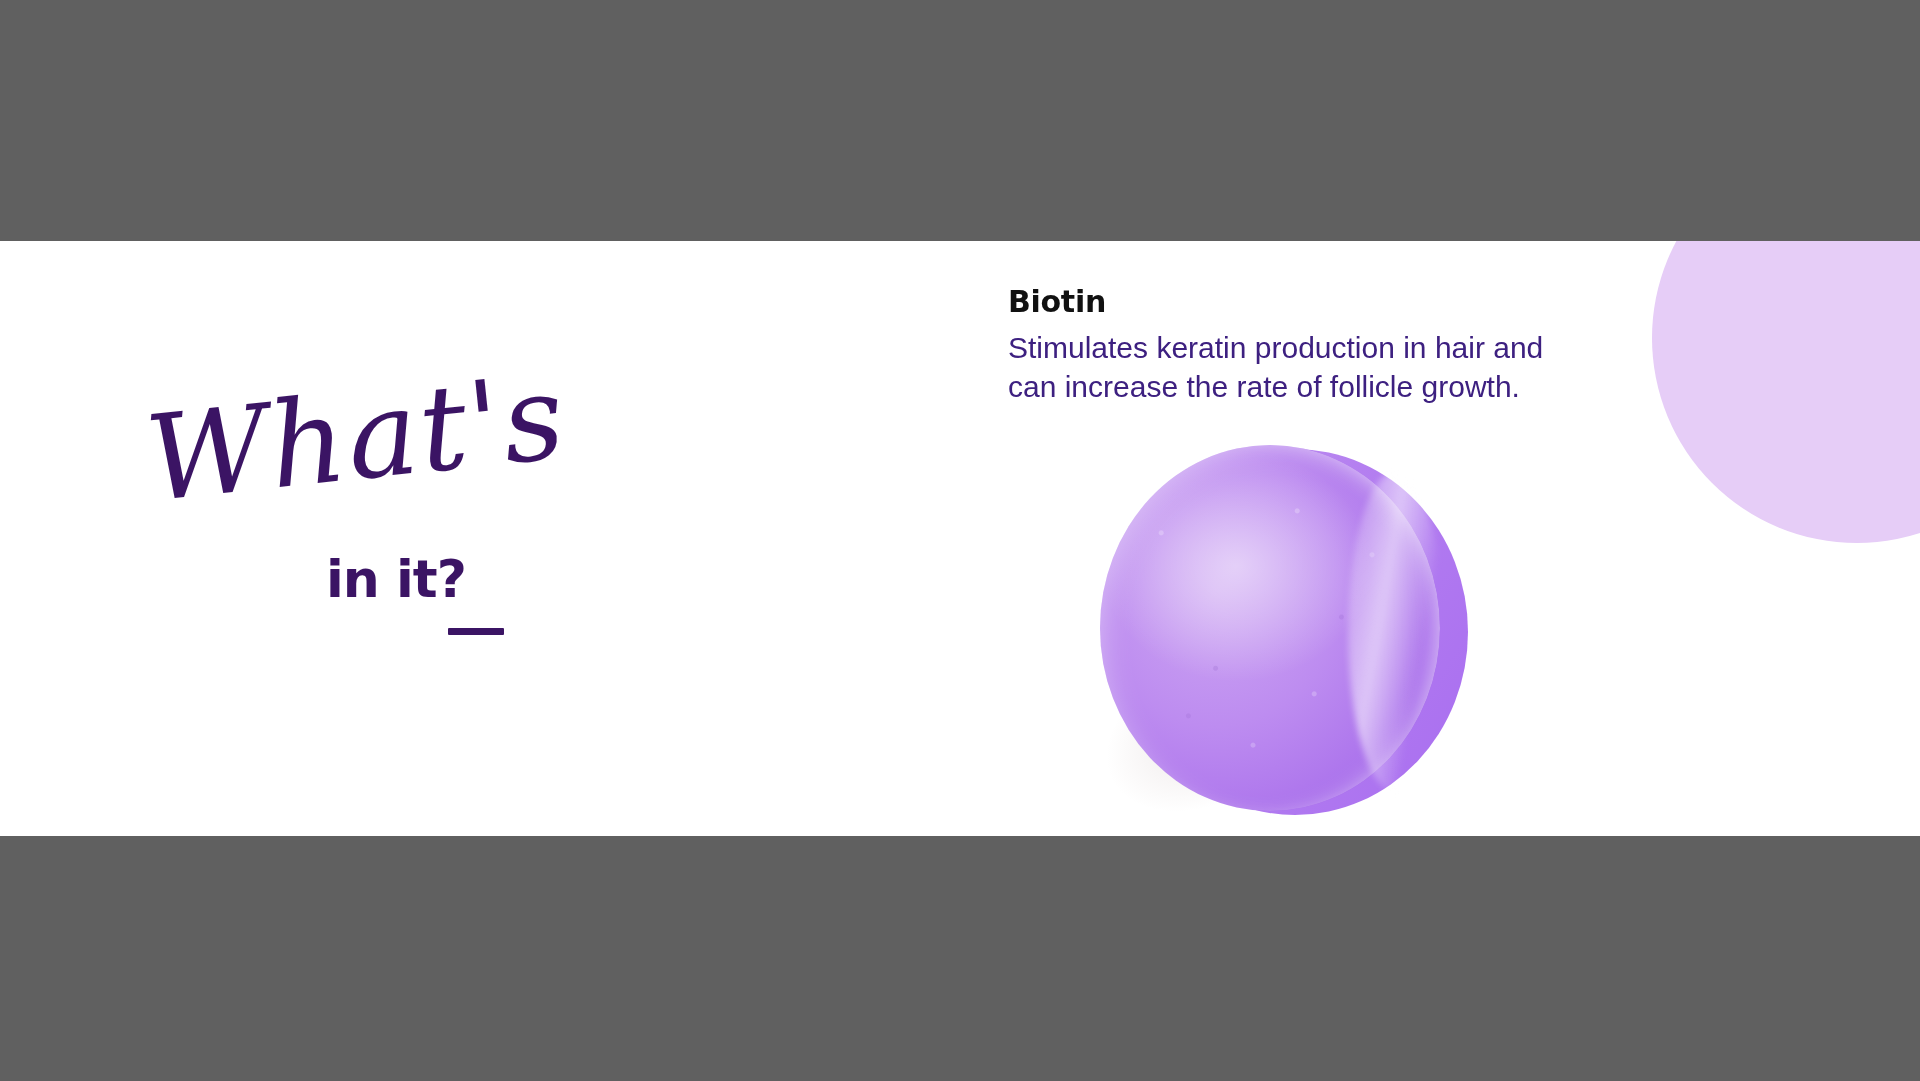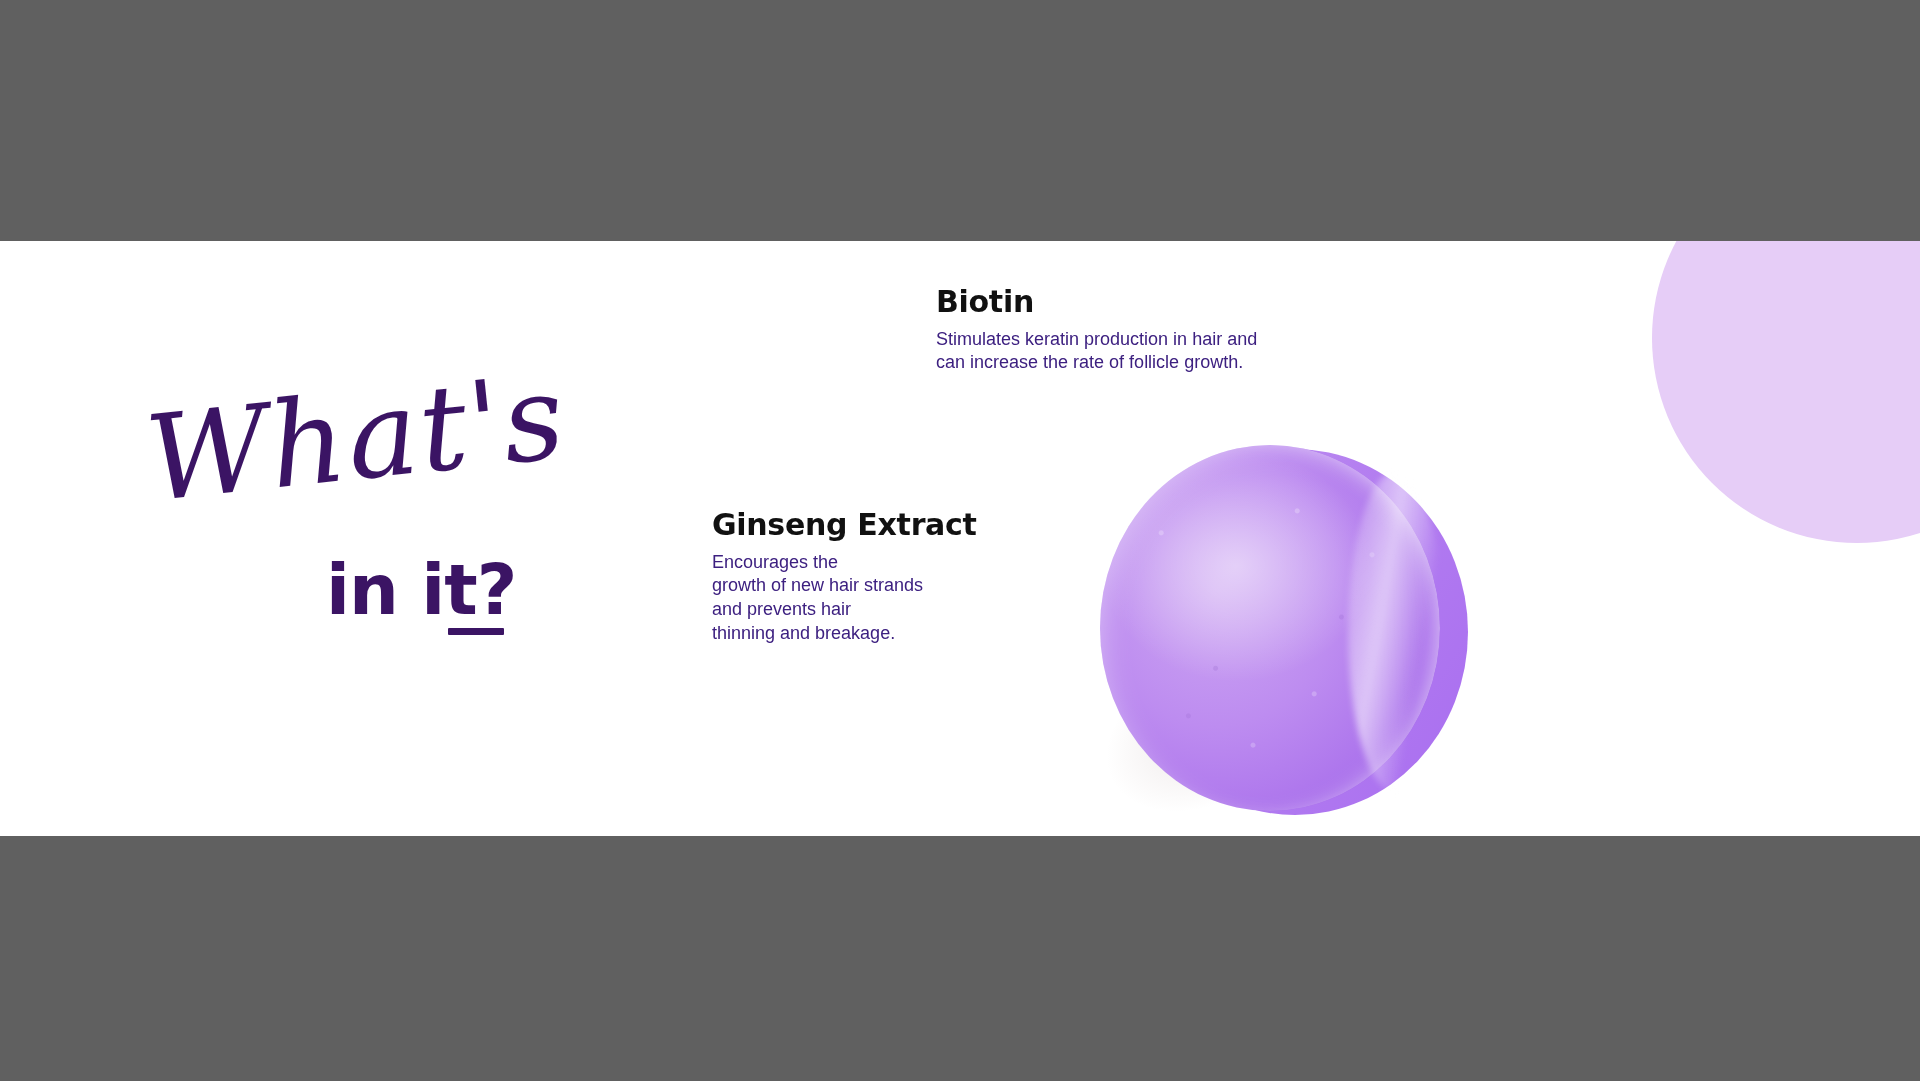--- a/index.html
+++ b/index.html
@@ -70,21 +70,21 @@
     letter-spacing: 2px;
     transform: rotate(-6deg);
     transform-origin: left top;
     white-space: nowrap;
   }
   .logo-bold {
     position: absolute;
     left: 186px;
     top: 158px;
     font-family: "DejaVu Sans", sans-serif;
-    font-size: 70px;
+    font-size: 52px;
     font-weight: 700;
     color: #3b1464;
     letter-spacing: -1px;
     white-space: nowrap;
   }
   .logo-dash {
     position: absolute;
     left: 308px;
     top: 237px;
     width: 56px;
@@ -100,28 +100,28 @@
     font-family: "DejaVu Sans", sans-serif;
     font-size: 30px;
     font-weight: 700;
     color: #111111;
     letter-spacing: -0.3px;
     line-height: 1.05;
   }
   .ingredient p {
     margin: 0;
     font-family: "Liberation Sans", sans-serif;
-    font-size: 18px;
+    font-size: 30px;
     font-weight: 400;
     color: #3d2080;
     line-height: 1.33;
     white-space: pre-line;
   }
 
-  .ing-biotin      { left: 936px;  top: 45px;  width: 600px; }
+  .ing-biotin      { left: 1008px;  top: 45px;  width: 600px; }
   .ing-ginseng     { left: 712px;  top: 268px; width: 390px; }
   .ing-niacinamide { left: 1526px; top: 272px; width: 360px; }
 
   
   .product {
     position: absolute;
     left: 1100px;
     top: 204px;
     width: 368px;
     height: 374px;
@@ -201,27 +201,20 @@
       <div class="logo-bold">in it?</div>
       <div class="logo-dash"></div>
     </div>
 
     <div class="ingredient ing-biotin">
       <h3>Biotin</h3>
       <p>Stimulates keratin production in hair and
 can increase the rate of follicle growth.</p>
     </div>
 
-    <div class="ingredient ing-ginseng">
-      <h3>Ginseng Extract</h3>
-      <p>Encourages the
-growth of new hair strands
-and prevents hair
-thinning and breakage.</p>
-    </div>
 
     <div class="ingredient ing-niacinamide">
     </div>
 
     <div class="product">
       <div class="shadow"></div>
       <div class="rim"></div>
       <div class="bar-face">
         <div class="speckle"></div>
       </div>

